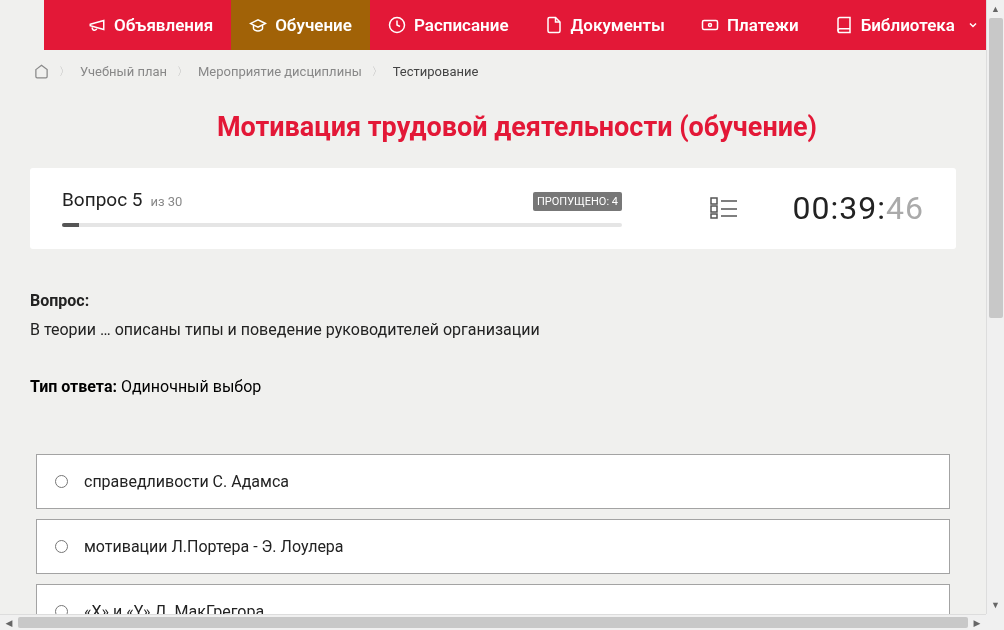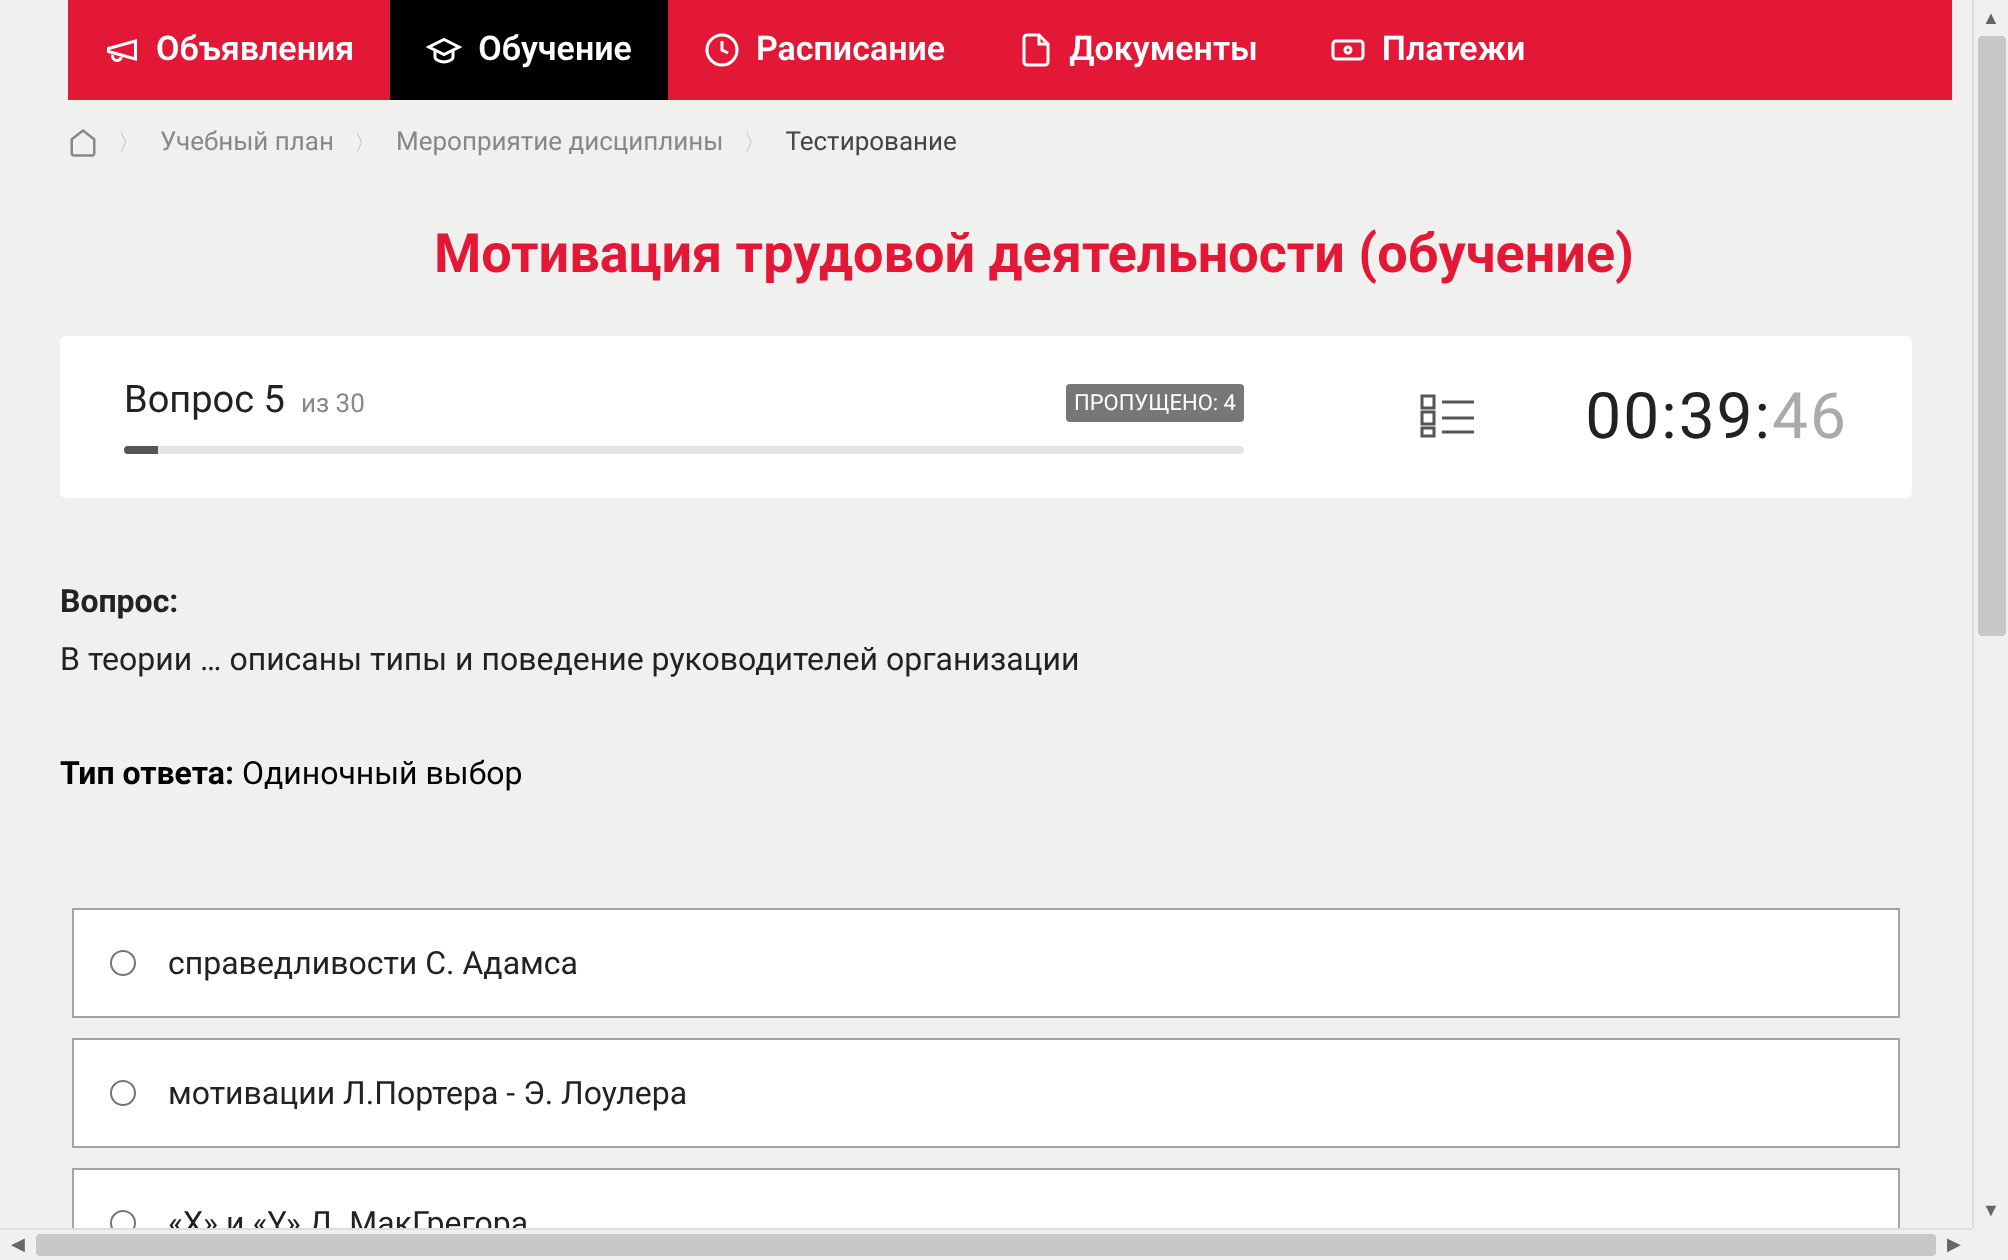--- a/index.html
+++ b/index.html
@@ -15,36 +15,37 @@
       width: 986px;
       height: 614px;
       overflow: hidden;
       position: relative;
       background: #f0f0ee;
     }
     .nav-bar {
       background: #e31837;
       display: flex;
       width: 942px;
-      margin-left: 34px;
+      margin-left: 44px;
       height: 50px;
+      padding-left: 26px;
     }
     .nav-item {
       display: flex;
       align-items: center;
       gap: 8px;
       padding: 0 18px;
       color: #fff;
       font-size: 17px;
       font-weight: 600;
       cursor: pointer;
       white-space: nowrap;
     }
     .nav-item.active {
-      background: #000000;
+      background: #a16207;
     }
     .nav-icon {
       display: inline-flex;
       width: 18px;
       height: 18px;
     }
     .chevron-down {
       margin-left: 4px;
     }
     .breadcrumb {
@@ -288,20 +289,34 @@
       <span>Документы</span>
     </div>
     <div class="nav-item">
       <span class="nav-icon">
         <svg viewBox="0 0 24 24" fill="none" stroke="currentColor" stroke-width="2">
             <rect x="2" y="6" width="20" height="12" rx="2"></rect>
             <circle cx="12" cy="12" r="2"></circle>
           </svg>
       </span>
       <span>Платежи</span>
+    </div>
+    <div class="nav-item">
+      <span class="nav-icon">
+        <svg viewBox="0 0 24 24" fill="none" stroke="currentColor" stroke-width="2">
+            <path d="M4 19.5A2.5 2.5 0 0 1 6.5 17H20"></path>
+            <path d="M6.5 2H20v20H6.5A2.5 2.5 0 0 1 4 19.5v-15A2.5 2.5 0 0 1 6.5 2z"></path>
+          </svg>
+      </span>
+      <span>Библиотека</span>
+      <span class="chevron-down">
+        <svg width="12" height="12" viewBox="0 0 24 24" fill="none" stroke="currentColor" stroke-width="3">
+            <path d="M6 9l6 6 6-6"></path>
+          </svg>
+      </span>
     </div>
   </div>
 
   <div class="breadcrumb">
     <span class="home-icon">
       <svg viewBox="0 0 24 24" fill="none" stroke="currentColor" stroke-width="2">
           <path d="M3 9l9-7 9 7v11a2 2 0 0 1-2 2H5a2 2 0 0 1-2-2z"></path>
         </svg>
     </span>
     <span class="breadcrumb-sep">〉</span>

